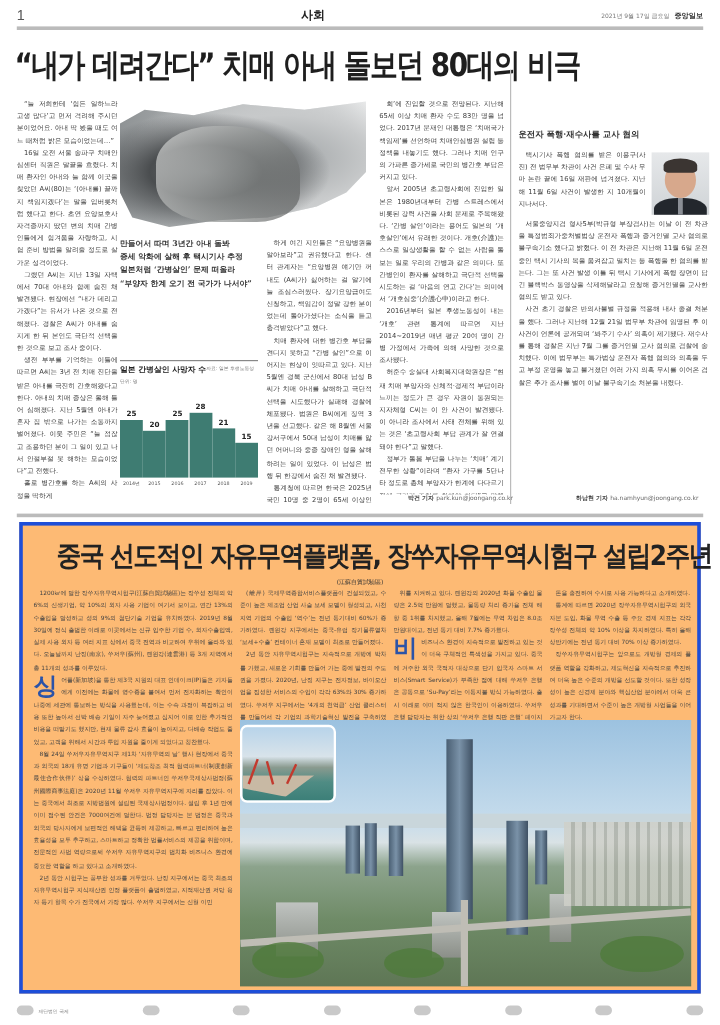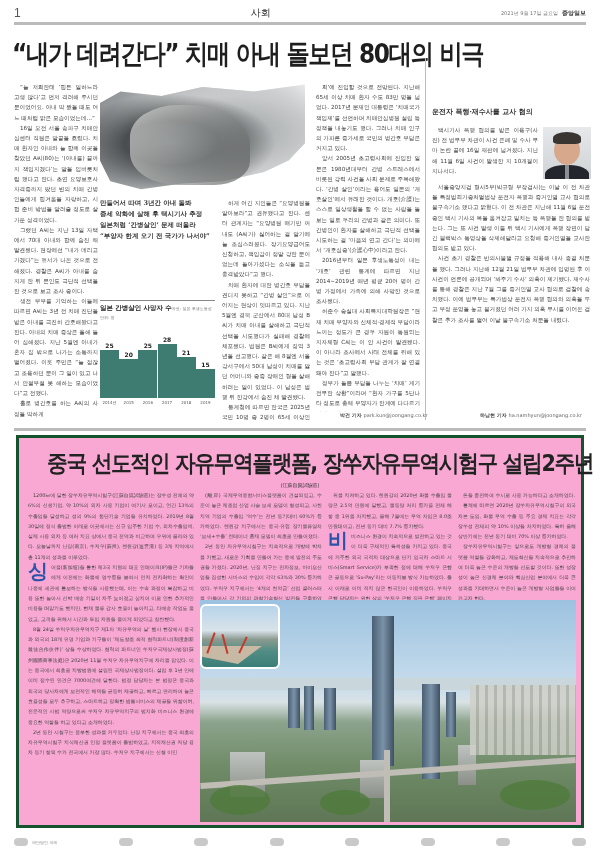--- a/index.html
+++ b/index.html
@@ -1,21 +1,21 @@
 <!DOCTYPE html>
 <html><head>
 <meta charset="utf-8">
 <style>
   * { box-sizing: border-box; margin: 0; padding: 0; }
   html, body { width: 600px; height: 854px; background: #fff; overflow: hidden; }
   body { font-family: "DejaVu Sans", sans-serif; color: #2a2a2a; position: relative; }
 
   .masthead { position: absolute; left: 14px; right: 14px; top: 4px; height: 18px; display: flex; align-items: center; justify-content: space-between; }
   .page-num { font-size: 12px; color: #555; font-family: "Liberation Sans", sans-serif; }
-  .section { font-size: 10px; font-weight: normal; color: #222; }
+  .section { font-size: 10px; font-weight: bold; color: #222; }
   .dateline { font-size: 5px; color: #777; display: flex; gap: 4px; align-items: center; }
   .dateline b { font-size: 6px; color: #333; }
   .rule-top { position: absolute; left: 14px; right: 14px; top: 22px; height: 3px; background: #bbb; }
 
   .headline { position: absolute; left: 12px; top: 36px; font-size: 27px; font-weight: bold; color: #1e1e1e; letter-spacing: -1.5px; white-space: nowrap; font-family: "DejaVu Sans", sans-serif; transform: scaleX(0.86); transform-origin: left top; }
 
   .col { position: absolute; font-size: 5.6px; line-height: 10.2px; color: #3a3a3a; text-align: justify; overflow: hidden; font-family: "DejaVu Sans", sans-serif; }
   .col p { text-indent: 6px; }
 
   .photo { position: absolute; left: 100px; top: 80px; width: 205px; height: 115px; overflow: hidden; }
@@ -23,21 +23,21 @@
       radial-gradient(ellipse at 35% 55%, #6a6e70 0%, #4a4d4f 25%, transparent 55%),
       radial-gradient(ellipse at 65% 45%, #9ea2a4 0%, #c7c9ca 40%, transparent 70%),
       linear-gradient(100deg, #8d9193 0%, #bfc2c3 50%, #dcdedf 80%, #fff 100%);
       clip-path: polygon(0% 20%, 10% 10%, 30% 14%, 50% 6%, 75% 10%, 100% 4%, 100% 55%, 92% 70%, 80% 80%, 60% 88%, 40% 90%, 20% 95%, 5% 88%, 0% 70%); }
   .hands { position: absolute; left: 30px; top: 25px; width: 120px; height: 80px; border-radius: 40% 50% 30% 40%; background: linear-gradient(120deg, #d8d9d8, #8e9190 60%, #5a5c5c); opacity: .7; }
 
   .subdeck { position: absolute; left: 100px; top: 198px; width: 150px; font-size: 6.5px; line-height: 11px; font-weight: bold; color: #333; font-family: "DejaVu Serif", serif; }
 
   .chart-box { position: absolute; left: 100px; top: 300px; width: 115px; height: 115px; }
   .chart-rule { height: 1px; background: #888; margin-bottom: 3px; }
-  .chart-title { font-size: 6.5px; font-weight: bold; color: #222; display: flex; align-items: center; gap: 0; white-space: nowrap; }
+  .chart-title { font-size: 6.5px; font-weight: bold; color: #222; display: flex; align-items: flex-start; gap: 0; white-space: nowrap; }
   .chart-title small { font-size: 4px; font-weight: normal; color: #777; }
   .chart-unit { font-size: 4px; color: #777; margin-top: 2px; }
   .chart-area { position: absolute; left: 0; right: 0; top: 30px; height: 68px; display: flex; align-items: flex-end; justify-content: space-between; }
   .bar-wrap { width: 19px; display: flex; flex-direction: column; align-items: center; justify-content: flex-end; height: 100%; }
   .bar-val { font-size: 6px; color: #222; font-weight: bold; margin-bottom: 1px; }
   .bar { width: 100%; background: #3e7c72; }
   .chart-x { position: absolute; left: 0; right: 0; top: 100px; display: flex; justify-content: space-between; }
   .chart-x span { width: 19px; text-align: center; font-size: 4px; color: #555; }
 
   .vrule { position: absolute; top: 58px; width: 1px; background: #bbb; }
@@ -48,21 +48,21 @@
   .portrait .face { position: absolute; left: 11px; top: 8px; width: 26px; height: 30px; border-radius: 50%; background: #d7a88c; }
   .portrait .hair { position: absolute; left: 10px; top: 5px; width: 28px; height: 12px; border-radius: 50% 50% 20% 20%; background: #3b3532; }
   .portrait .suit { position: absolute; left: 2px; top: 38px; width: 44px; height: 20px; border-radius: 45% 45% 0 0; background: #23272d; }
   .portrait .tie { position: absolute; left: 22px; top: 38px; width: 4px; height: 14px; background: #8b8f96; }
 
   .byline { position: absolute; font-size: 5px; color: #444; font-weight: bold; white-space: nowrap; }
   .byline span { font-weight: normal; color: #666; }
 
   .rule-mid { position: absolute; left: 14px; right: 14px; top: 428px; height: 3px; background: #bbb; }
 
-  .ad-frame { position: absolute; left: 16px; top: 435px; width: 568px; height: 393px; border: 3px solid #14532d; background: #f9a8d4; }
+  .ad-frame { position: absolute; left: 16px; top: 435px; width: 568px; height: 393px; border: 3px solid #1d4ed8; background: #fdba74; }
   .ad-head { position: absolute; left: 0; right: 0; top: 10px; text-align: center; font-size: 23px; font-weight: bold; color: #222; letter-spacing: -1.5px; white-space: nowrap; transform: scaleX(0.9); }
   .ad-sub { position: absolute; left: 0; right: 0; top: 44px; text-align: center; font-size: 5px; color: #333; }
   .ad-col { position: absolute; font-size: 4.9px; line-height: 10.3px; color: #444; text-align: justify; overflow: hidden; }
   .ad-col p { text-indent: 5px; }
   .dropcap { float: left; font-size: 20px; line-height: 18px; color: #2b53a8; font-weight: bold; margin-right: 3px; }
 
   .city { position: absolute; left: 200px; top: 600px; width: 376px; height: 222px; overflow: hidden; background: linear-gradient(#9cc2e0 0%, #c6dcec 38%, #d9e2e5 46%, #8ca38c 55%, #6f8b67 75%, #5e7655 100%); }
   .city .water { position: absolute; left: 0; right: 0; top: 78px; height: 12px; background: #c9d6db; }
   .tower { position: absolute; background: linear-gradient(90deg, #4a5f73, #7a92a8 50%, #3f5164); }
   .block { position: absolute; background: linear-gradient(#bfc3c0, #8b8f88); }

